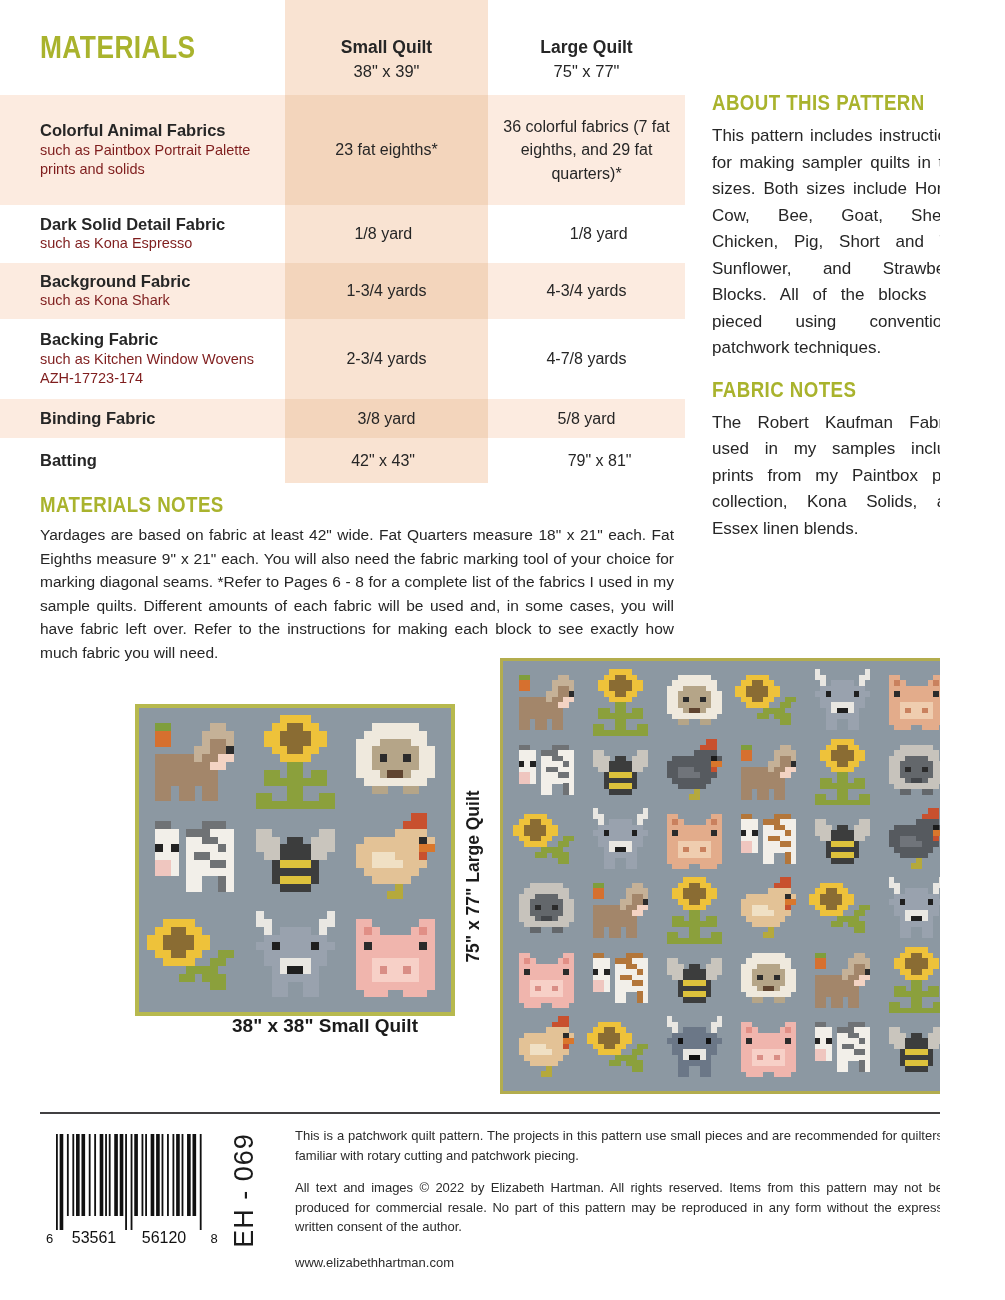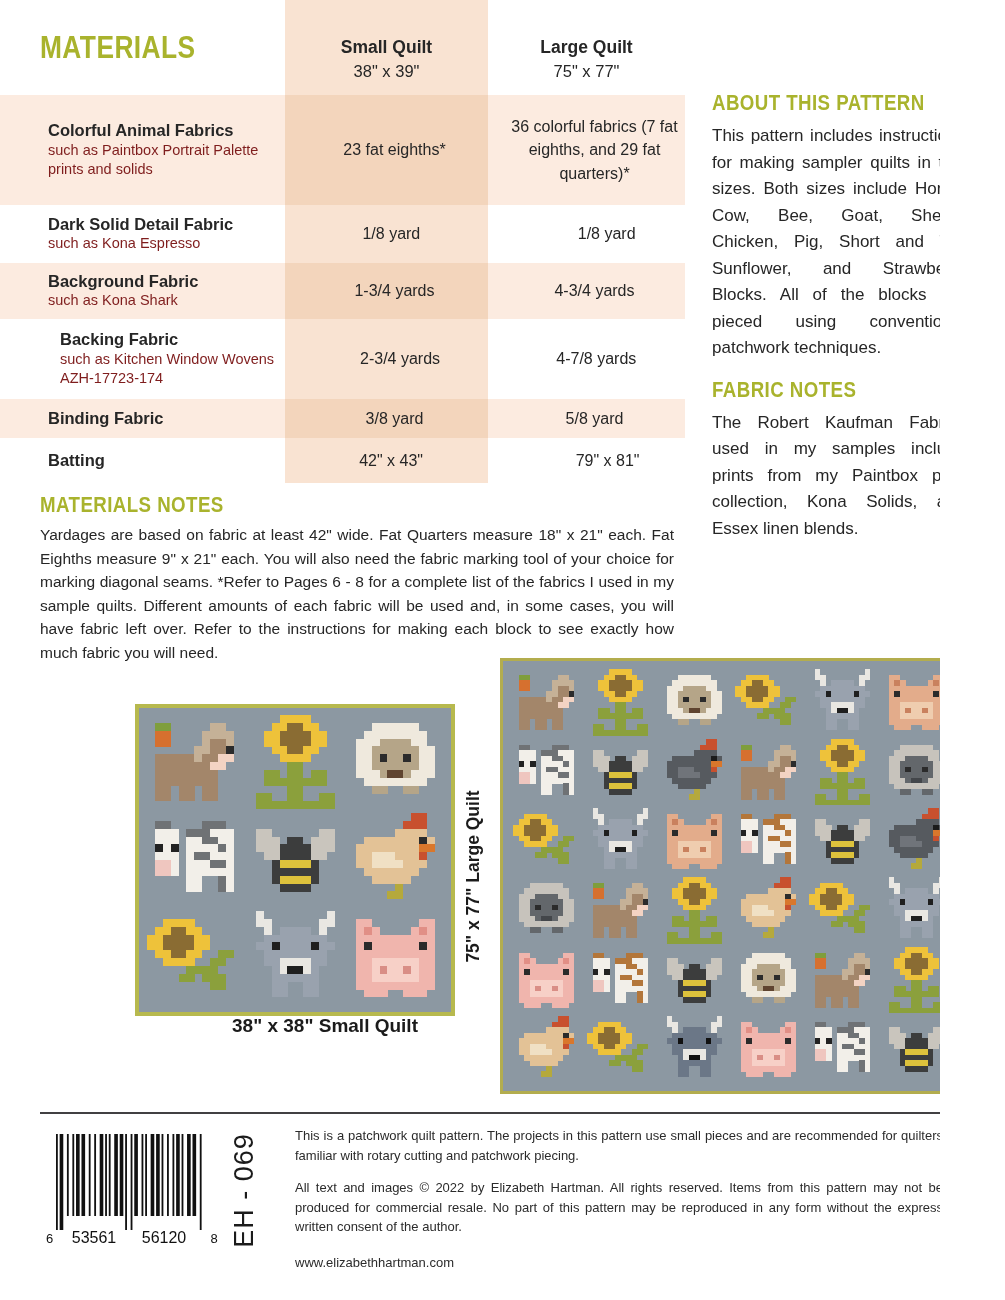--- a/index.html
+++ b/index.html
@@ -19,25 +19,25 @@
   .band-x   { position:absolute; left:285px; width:203px; background:#f3d5bc; }
   .br1 { top:95px;  height:110px; }
   .br3 { top:263px; height:56px;  }
   .br5 { top:399px; height:39px;  }
   .h-materials { position:absolute; left:40px; top:30px; margin:0; font-size:31px; }
   .col-head { position:absolute; top:36px; text-align:center; line-height:1.35; }
   .ch1 { left:285px; width:203px; }
   .ch2 { left:488px; width:197px; }
   .ch-label { font-weight:bold; font-size:17.5px; }
   .ch-size  { font-size:16.5px; }
-  .trow { position:absolute; left:8px; width:685px; display:flex; }
+  .trow { position:absolute; left:0; width:685px; display:flex; }
   .tr1 { top:95px;  height:110px; }
   .tr2 { top:205px; height:58px;gap:40px;  }
   .tr3 { top:263px; height:56px;  }
-  .tr4 { top:319px; height:80px;padding-left:12px;  }
+  .tr4 { top:319px; height:80px;  }
   .tr5 { top:399px; height:39px;  }
   .tr6 { top:438px; height:45px;gap:43px;  }
   .tcell-label { width:285px; padding-left:40px; padding-right:12px;
                  display:flex; flex-direction:column; justify-content:center; }
   .row-name { font-weight:bold; font-size:16.5px; line-height:1.2; }
   .row-note { font-size:14.5px; line-height:1.3; margin-top:0; color:#7f1d1d; }
   .tcell-val  { width:203px; display:flex; align-items:center; justify-content:center;
                 text-align:center; font-size:16px; line-height:1.45; padding:0 6px; }
   .tcell-val2 { width:197px; }
   

